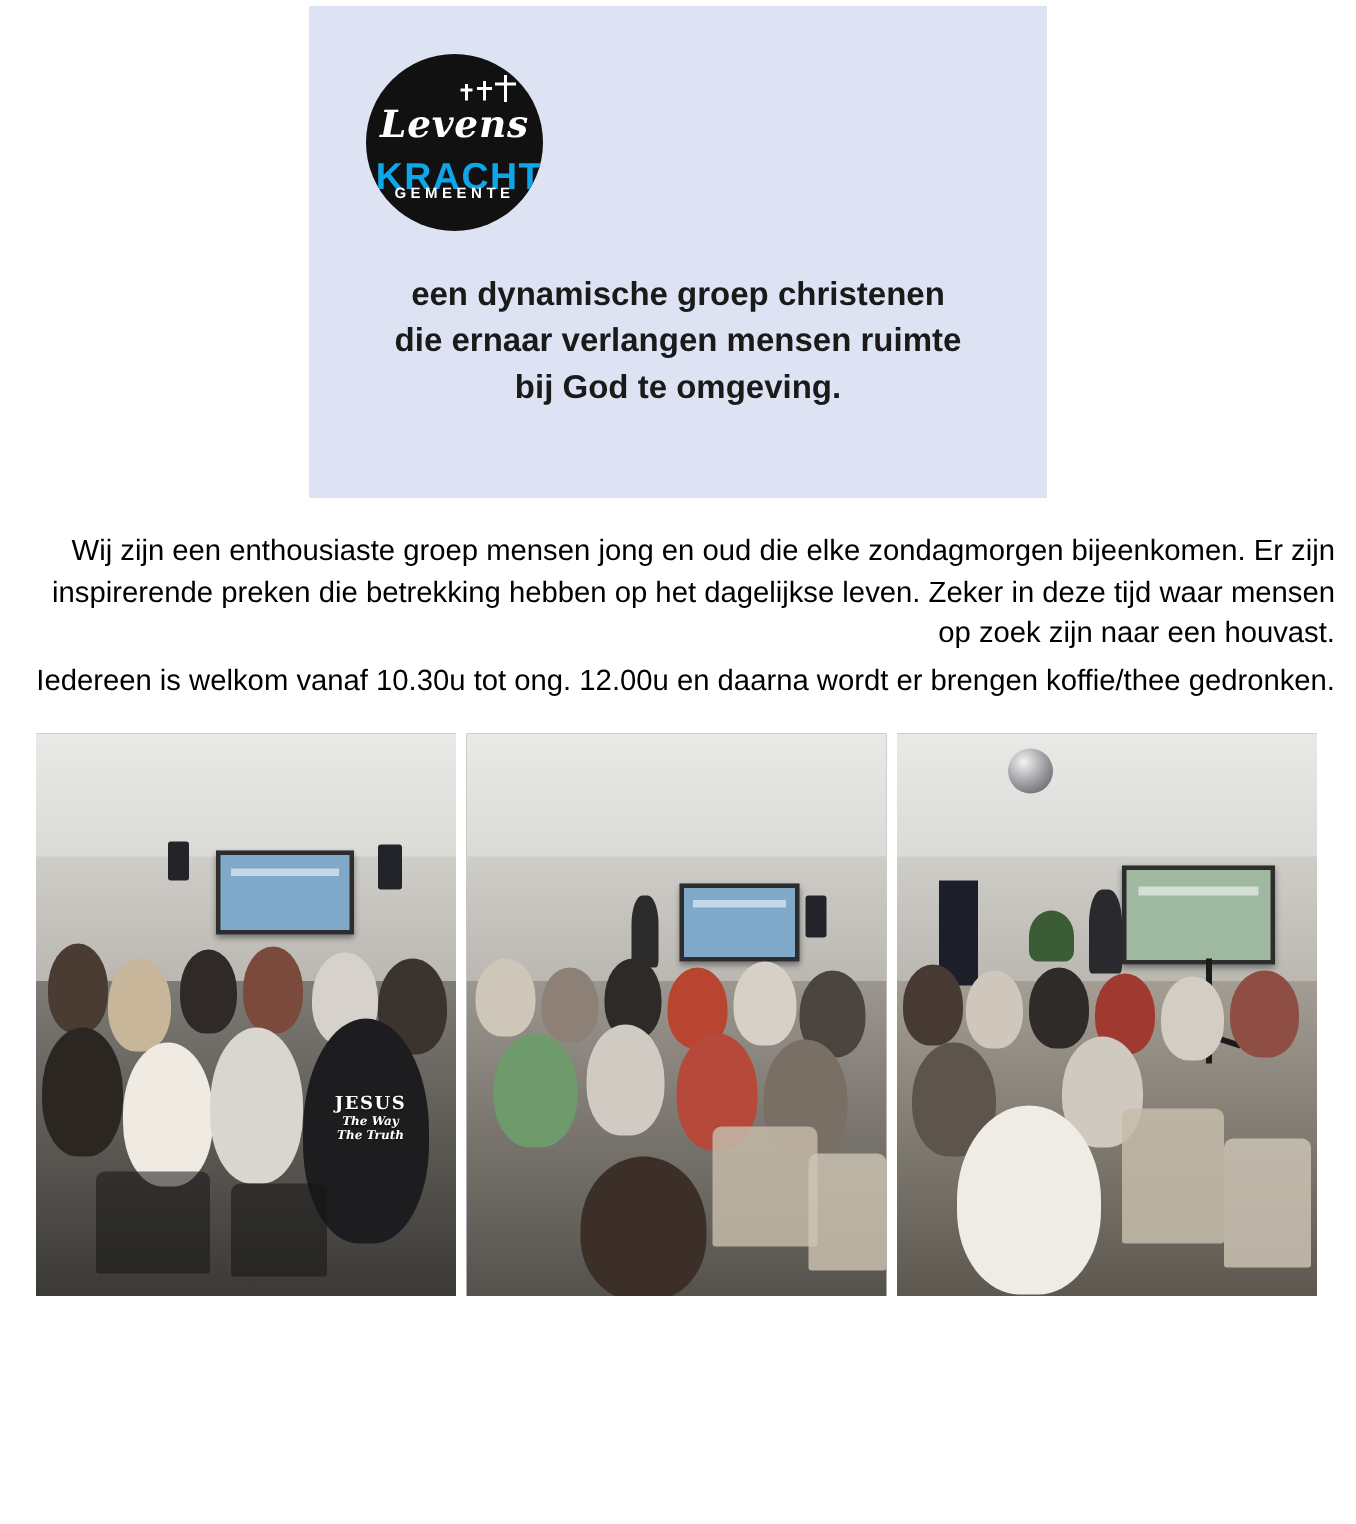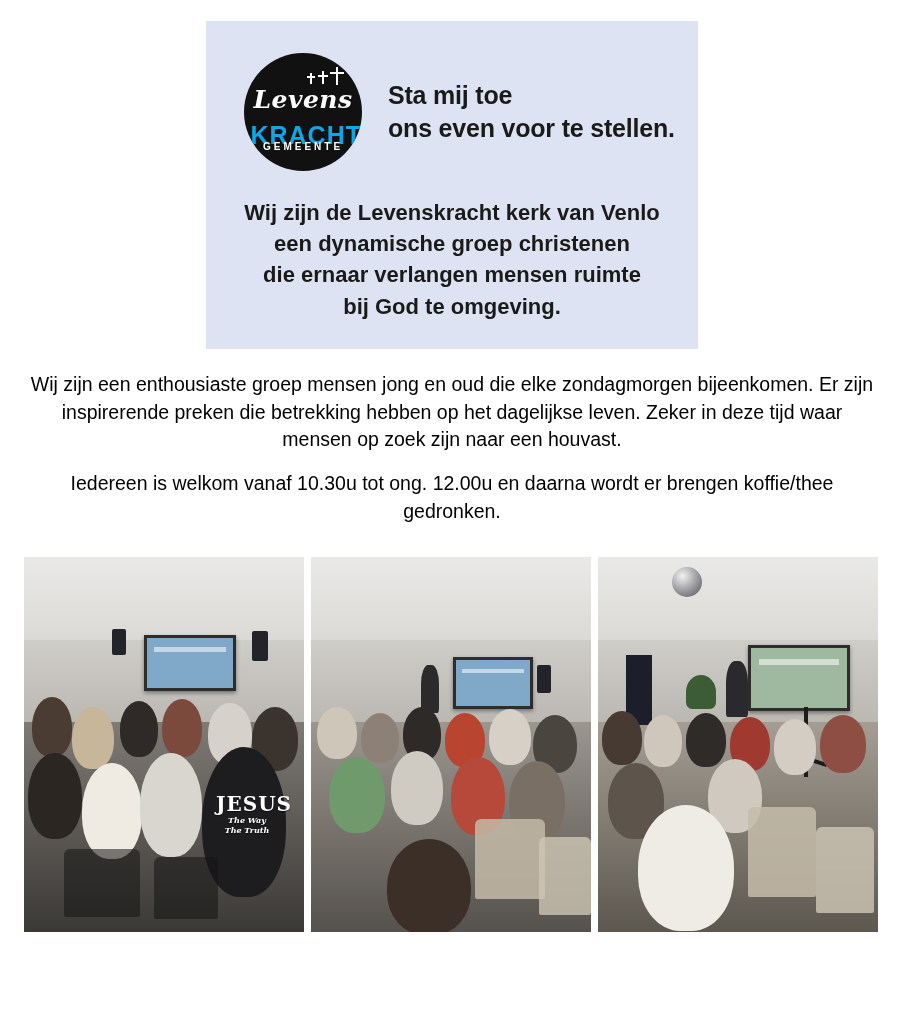--- a/index.html
+++ b/index.html
@@ -13,21 +13,21 @@
     font-family: "Liberation Sans", sans-serif;
     color: #000000;
     overflow: hidden;
     position: relative;
   }
 
   
   .banner-wrap {
     display: flex;
     justify-content: center;
-    padding-top: 21px;
+    padding-top: 4px;
   }
   .banner {
     width: 492px;
     height: 328px;
     background: #dde3f2;
     position: relative;
     box-sizing: border-box;
   }
   .banner-top {
     display: flex;
@@ -150,21 +150,22 @@
   
   .intro {
     margin: 22px auto 0 auto;
     width: 884px;
     text-align: center;
     font-size: 19.5px;
     line-height: 1.42;
     color: #000000;
   }
   .intro p {
-    margin: 16px;
+    margin: 4px;
+    text-align: right;
   }
 
   
   .photos {
     display: flex;
     gap: 7px;
     padding: 16px 24px 0 24px;
     box-sizing: border-box;
   }
   .photo {
@@ -233,46 +234,41 @@
   }
   .ph-jesus {
     position: absolute;
     color: #ffffff;
     font-family: "DejaVu Serif", serif;
     font-weight: bold;
     text-align: center;
     line-height: 1.15;
     text-shadow: 0 1px 1px rgba(0,0,0,0.6);
   }
-  .ph-jesus .big { font-size: 20px; letter-spacing: 1px; }
+  .ph-jesus .big { font-size: 12px; letter-spacing: 1px; }
   .ph-jesus .small { font-size: 8px; font-style: italic; display: block; }
 </style>
 </head>
 <body>
 
 <div class="banner-wrap">
   <div class="banner">
 
     <div class="banner-top">
       <div class="logo">
         <span class="cross"></span>
         <span class="cross2"></span>
         <span class="cross3"></span>
         <div class="logo-l1">Levens</div>
         <div class="logo-l2">KRACHT</div>
         <div class="logo-l3">GEMEENTE</div>
       </div>
-      <div class="banner-headline">
-        <div>Sta mij toe</div>
-        <div>ons even voor te stellen.</div>
-      </div>
     </div>
 
     <div class="banner-body">
-      <div>Wij zijn de Levenskracht kerk van Venlo</div>
       <div>een dynamische groep christenen</div>
       <div>die ernaar verlangen mensen ruimte</div>
       <div>bij God te omgeving.</div>
     </div>
 
   </div>
 </div>
 
 <div class="intro">
   <p>Wij zijn een enthousiaste groep mensen jong en oud die elke zondagmorgen bijeenkomen. Er zijn inspirerende preken die betrekking hebben op het dagelijkse leven. Zeker in deze tijd waar mensen op zoek zijn naar een houvast.</p>

